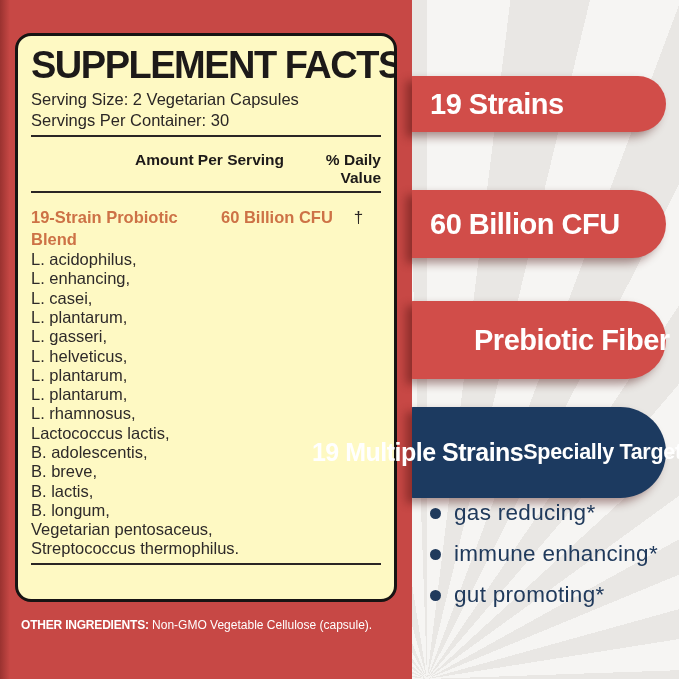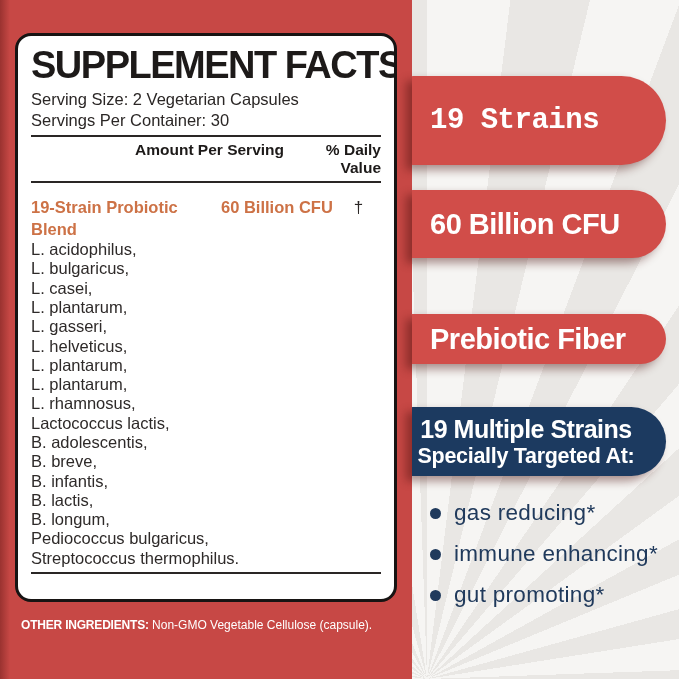--- a/index.html
+++ b/index.html
@@ -7,28 +7,28 @@
   .stage{position:relative;width:679px;height:679px;background:#c74845;overflow:hidden;}
   .stage::before{content:'';position:absolute;left:0;top:0;bottom:0;width:10px;
     background:linear-gradient(90deg,rgba(70,10,9,.35),rgba(70,10,9,0));z-index:6;pointer-events:none;}
 
   
   .rays{position:absolute;left:412px;top:0;right:0;bottom:0;background:#efedeb;
     background-image:repeating-conic-gradient(from 0deg at 15px 100%,#f6f5f3 0deg 7deg,#e9e7e4 7deg 13.5deg);}
 
   
   .panel{position:absolute;left:15px;top:33px;width:382px;height:569px;box-sizing:border-box;
-    background:#ffffff;border:3px solid #171413;border-radius:16px;padding:6px 13px 6px 13px;
+    background:#fef9c3;border:3px solid #171413;border-radius:16px;padding:6px 13px 6px 13px;
     color:#2e2a29;overflow:hidden;z-index:2;}
   .sf-title{font-size:38px;font-weight:800;letter-spacing:-1.5px;color:#1d1a19;line-height:1.08;
     margin:2px 0 4px 0;white-space:nowrap;transform:scaleY(1.04);transform-origin:left top;}
   .serving{font-size:16.5px;line-height:21px;color:#2b2726;}
   .rule{border:none;border-top:2.5px solid #2a2625;margin:4px 0;}
   .rule-thin{border:none;border-top:2px solid #2a2625;margin:4px 0;}
-  .cols{display:flex;align-items:baseline;font-weight:700;font-size:15.5px;color:#1d1a19;margin:4px 0 1px 0;}
+  .cols{display:flex;align-items:baseline;font-weight:700;font-size:15.5px;color:#1d1a19;margin:14px 0 1px 0;}
   .cols .sp{flex:1;}
   .cols .c-amt{width:150px;}
   .cols .c-dv{width:96px;text-align:right;}
   .frow{display:flex;align-items:baseline;}
   .fr-name{flex:1;font-weight:700;}
   .fr-amt{width:115px;}
   .fr-dv{width:45px;text-align:center;}
   .blend-row{font-size:16.5px;line-height:22px;margin-top:13px;}
   .blend-row .fr-name,.blend-row .fr-amt{color:#cd7246;font-weight:700;}
   .blend-row .fr-dv{color:#2b2726;font-size:17px;}
@@ -38,24 +38,24 @@
   .other{position:absolute;left:21px;top:617px;width:385px;color:#fff;font-size:12px;line-height:16px;z-index:2;}
   .other b{font-weight:800;letter-spacing:-0.2px;}
 
   
   .badge{position:absolute;left:412px;width:254px;box-sizing:border-box;display:flex;align-items:center;
     color:#ffffff;border-radius:10px 999px 999px 10px;z-index:3;
     box-shadow:-6px 5px 10px rgba(72,13,11,0.45);}
   .badge-red{background:#d14d49;}
   .badge-navy{background:#1c3a60;}
   .badge-label{font-size:29px;font-weight:800;letter-spacing:-0.5px;padding-left:18px;white-space:nowrap;}
-  .b1{top:76px;height:89px;font-family:Liberation Mono, monospace;}
+  .b1{top:76px;height:56px;}
   .b2{top:190px;height:68px;}
-  .b3{top:314px;height:50px;}
-  .b4{top:407px;height:69px;flex-direction:column;justify-content:center;align-items:center;padding-right:26px;}
+  .b3{top:301px;height:78px;padding-left:44px;}
+  .b4{top:407px;height:91px;flex-direction:row;justify-content:center;align-items:center;padding-right:26px;}
   .b4 .l1{font-size:25px;font-weight:800;letter-spacing:-0.5px;line-height:1.15;white-space:nowrap;}
   .b4 .l2{font-size:21.5px;font-weight:800;letter-spacing:-0.3px;line-height:1.15;white-space:nowrap;}
 
   
   .bullets{position:absolute;left:430px;top:500px;z-index:3;}
   .bullet{display:flex;align-items:center;margin-bottom:15px;}
   .dot{width:11px;height:11px;border-radius:50%;background:#203a5c;margin-right:13px;flex:0 0 auto;}
   .btext{font-size:22.5px;color:#203a5c;letter-spacing:0.3px;white-space:nowrap;}
 </style>
 </head>
@@ -76,35 +76,34 @@
       <span class="c-dv">% Daily Value</span>
     </div>
     <hr class="rule-thin">
     <div class="frow blend-row">
       <span class="fr-name">19-Strain Probiotic Blend</span>
       <span class="fr-amt">60 Billion CFU</span>
       <span class="fr-dv">†</span>
     </div>
     <div class="strains">
       <div>L. acidophilus,</div>
-      <div>L. bulgaricus,</div>
+      <div>L. enhancing,</div>
       <div>L. casei,</div>
       <div>L. plantarum,</div>
       <div>L. gasseri,</div>
       <div>L. helveticus,</div>
       <div>L. plantarum,</div>
       <div>L. plantarum,</div>
       <div>L. rhamnosus,</div>
       <div>Lactococcus lactis,</div>
       <div>B. adolescentis,</div>
       <div>B. breve,</div>
-      <div>B. infantis,</div>
       <div>B. lactis,</div>
       <div>B. longum,</div>
-      <div>Pediococcus bulgaricus,</div>
+      <div>Vegetarian pentosaceus,</div>
       <div>Streptococcus thermophilus.</div>
     </div>
     <hr class="rule-thin">
 
   </div>
 
   <div class="other"><b>OTHER INGREDIENTS:</b><span> Non-GMO Vegetable Cellulose (capsule).</span></div>
 
   <div class="badge badge-red b1">
     <span class="badge-label">19 Strains</span>

